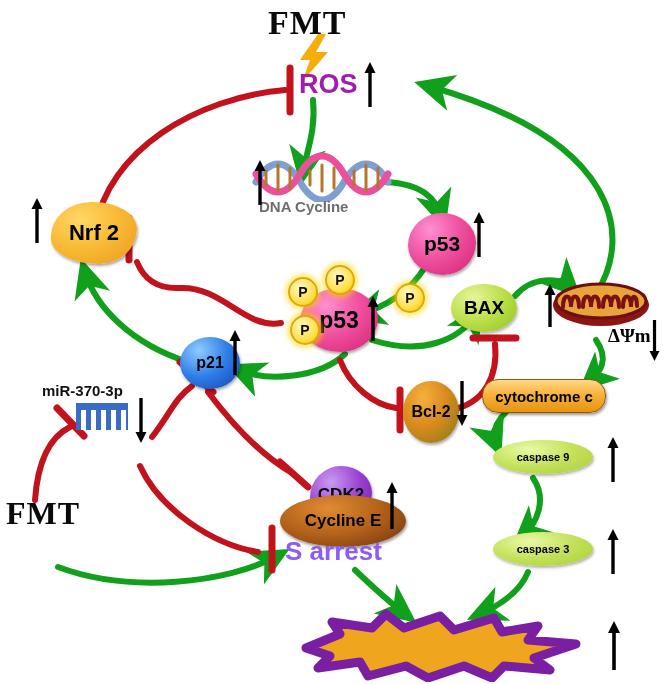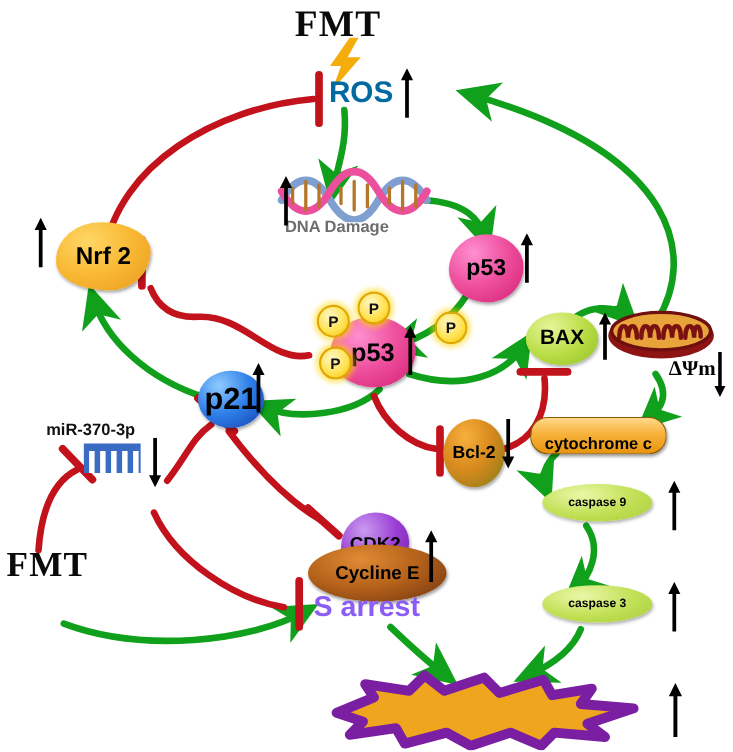--- a/index.html
+++ b/index.html
@@ -7,21 +7,21 @@
   #stage{position:relative;width:666px;height:684px;overflow:hidden;background:#fff;}
   #edges{position:absolute;left:0;top:0;width:666px;height:684px;}
   .node{position:absolute;display:flex;align-items:center;justify-content:center;
         text-align:center;font-weight:bold;color:#000;white-space:nowrap;}
   .lbl{position:absolute;white-space:nowrap;}
 
   
   .fmt{font-family:"Liberation Serif",serif;font-weight:bold;color:#0a0a0a;letter-spacing:1px;}
 
   
-  .ros{font-family:"Liberation Sans",sans-serif;font-weight:bold;color:#0369a1;
+  .ros{font-family:"Liberation Sans",sans-serif;font-weight:bold;color:#a21caf;
        font-size:27px;letter-spacing:0px;}
 
   
   .dnacap{font-size:15px;font-weight:bold;color:#6d6d6d;}
 
   
   .updown{position:absolute;}
 
   
   .nrf2{width:86px;height:62px;
@@ -31,21 +31,21 @@
   .p53a{width:68px;height:62px;
         background:radial-gradient(ellipse at 33% 27%, #ff8fd0 0%, #ef52a0 45%, #d41f72 100%);
         border-radius:50% 50% 48% 52% / 52% 48% 52% 48%;
         font-size:21px;box-shadow:1px 2px 3px rgba(0,0,0,.35);}
   .p53b{width:78px;height:64px;
         background:radial-gradient(ellipse at 33% 27%, #ff8fd0 0%, #ef52a0 45%, #d41f72 100%);
         border-radius:50% 50% 48% 52% / 52% 48% 52% 48%;
         font-size:23px;box-shadow:1px 2px 3px rgba(0,0,0,.35);}
   .p21{width:60px;height:52px;
        background:radial-gradient(ellipse at 32% 26%, #8ecbff 0%, #2f7fe8 48%, #123fb0 100%);
-       border-radius:50%;font-size:28px;box-shadow:1px 2px 3px rgba(0,0,0,.35);}
+       border-radius:50%;font-size:16px;box-shadow:1px 2px 3px rgba(0,0,0,.35);}
   .bax{width:66px;height:48px;
        background:radial-gradient(ellipse at 34% 28%, #e6f59a 0%, #b9dd45 52%, #93bf26 100%);
        border-radius:50%;font-size:19px;box-shadow:1px 2px 3px rgba(0,0,0,.3);}
   .bcl2{width:56px;height:62px;
         background:radial-gradient(ellipse at 36% 26%, #f6b03c 0%, #d98a1e 46%, #7f7a16 100%);
         border-radius:50%;font-size:16px;box-shadow:1px 2px 3px rgba(0,0,0,.35);}
   .cytc{width:122px;height:32px;
         background:linear-gradient(180deg,#ffd98a 0%,#f7b23c 45%,#e8940f 100%);
         border:1px solid #8a5a06;border-radius:16px;font-size:15px;
         box-shadow:1px 2px 3px rgba(0,0,0,.4);}
@@ -144,21 +144,21 @@
         <line x1="38" y1="16" x2="38" y2="36"></line>
           <line x1="58" y1="19" x2="58" y2="33"></line>
         <line x1="70" y1="13" x2="70" y2="39"></line>
           <line x1="82" y1="16" x2="82" y2="36"></line>
         <line x1="102" y1="19" x2="102" y2="33"></line>
           <line x1="114" y1="13" x2="114" y2="39"></line>
         <line x1="126" y1="16" x2="126" y2="36"></line>
       </g>
     </g>
   </svg>
-  <div class="lbl dnacap" style="left:259px;top:198px;">DNA Damage</div>
+  <div class="lbl dnacap" style="left:259px;top:198px;">DNA Cycline</div>
   <svg class="updown" style="left:253px;top:160px;" width="14" height="46">
     <line x1="7" y1="45" x2="7" y2="9" stroke="#000" stroke-width="3.4"></line>
     <polygon points="7,0 1.5,11 12.5,11" fill="#000"></polygon>
   </svg>
 
   <div class="node p53a" style="left:408px;top:213px;">
     <span>p53</span>
   </div>
   <svg class="updown" style="left:472px;top:212px;" width="14" height="46">
     <line x1="7" y1="45" x2="7" y2="9" stroke="#000" stroke-width="3.4"></line>
@@ -216,21 +216,21 @@
   </div>
   <div class="node cyce" style="left:280px;top:495px;">
     <span>Cycline E</span>
   </div>
   <svg class="updown" style="left:385px;top:482px;" width="14" height="48">
     <line x1="7" y1="47" x2="7" y2="9" stroke="#000" stroke-width="3.4"></line>
     <polygon points="7,0 1.5,11 12.5,11" fill="#000"></polygon>
   </svg>
   <div class="lbl sarrest" style="left:285px;top:536px;">S arrest</div>
 
-  <div class="node bax" style="left:478px;top:284px;">
+  <div class="node bax" style="left:451px;top:284px;">
     <span>BAX</span>
   </div>
   <svg class="updown" style="left:543px;top:284px;" width="14" height="44">
     <line x1="7" y1="43" x2="7" y2="9" stroke="#000" stroke-width="3.4"></line>
     <polygon points="7,0 1.5,11 12.5,11" fill="#000"></polygon>
   </svg>
 
   <div class="node bcl2" style="left:403px;top:381px;">
     <span>Bcl-2</span>
   </div>
@@ -249,21 +249,21 @@
       <path d="M72,26 C72,12 80,12 80,26 C80,12 86,13 86,25"></path>
     </g>
     <ellipse cx="50" cy="20" rx="45" ry="17" fill="none" stroke="#6d0f0f" stroke-width="3"></ellipse>
   </svg>
   <div class="lbl dpsi" style="left:608px;top:325px;">ΔΨm</div>
   <svg class="updown" style="left:648px;top:320px;" width="13" height="42">
     <line x1="6.5" y1="0" x2="6.5" y2="32" stroke="#000" stroke-width="3.2"></line>
     <polygon points="6.5,41 1.5,31 11.5,31" fill="#000"></polygon>
   </svg>
 
-  <div class="node cytc" style="left:482px;top:379px;align-items:flex-end;">
+  <div class="node cytc" style="left:482px;top:379px;">
     <span>cytochrome c</span>
   </div>
 
   <div class="node casp" style="left:493px;top:440px;">
     <span>caspase 9</span>
   </div>
   <svg class="updown" style="left:606px;top:437px;" width="14" height="46">
     <line x1="7" y1="45" x2="7" y2="9" stroke="#000" stroke-width="3.4"></line>
     <polygon points="7,0 1.5,11 12.5,11" fill="#000"></polygon>
   </svg>

